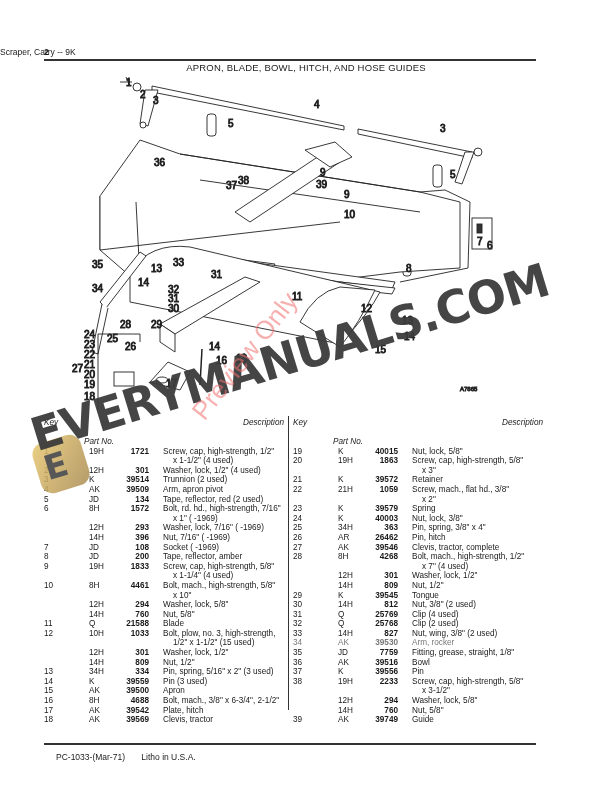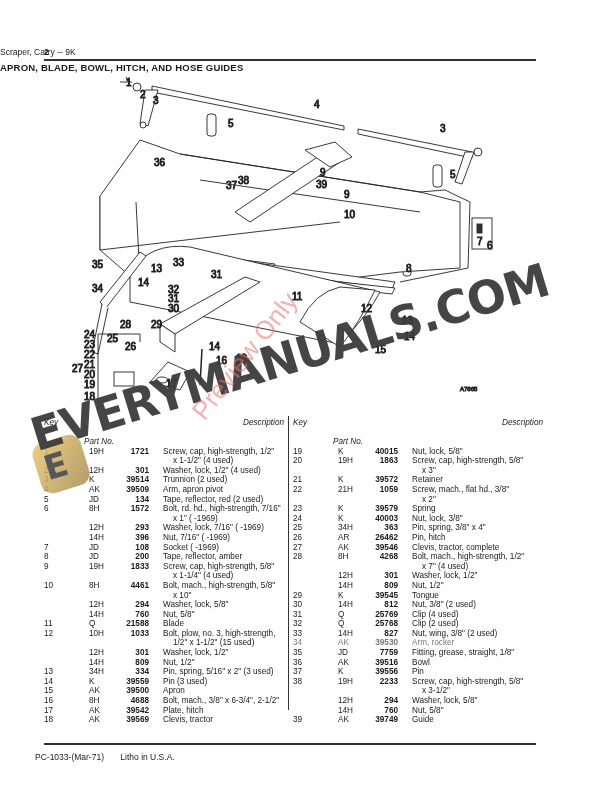--- a/index.html
+++ b/index.html
@@ -1,40 +1,40 @@
 <!DOCTYPE html>
 <html><head>
   <meta charset="utf-8">
   <style>
     html, body { margin:0; padding:0; }
     body { width:612px; height:792px; background:#ffffff; position:relative; overflow:hidden; font-family:"Liberation Sans", sans-serif; color:#1a1a1a; }
     .page-num { position:absolute; left:44px; top:47px; font-size:9px; font-weight:bold; }
     .running-head { position:absolute; left:0; width:612px; top:47px; font-size:8.5px; }
     .head-rule { position:absolute; left:44px; top:59px; width:492px; height:1.5px; background:#333; }
-    .section-title { position:absolute; left:0; width:612px; top:62px; font-size:9.5px; font-weight:bold; letter-spacing:0.2px; }
+    .section-title { position:absolute; left:0; width:612px; top:62px; text-align:center; font-size:9.5px; font-weight:normal; letter-spacing:0.2px; }
     .diagram { position:absolute; left:40px; top:72px; width:520px; height:338px; }
     .diagram svg { width:100%; height:100%; }
     .callout { font-family:"Liberation Sans", sans-serif; font-size:10px; fill:#111; }
     .figref { font-family:"Liberation Sans", sans-serif; font-size:6px; fill:#555; }
     .parts { position:absolute; top:418px; font-size:8.2px; line-height:9.6px; }
     .parts.left { left:44px; width:240px; }
     .parts.right { left:293px; width:250px; }
     .col-divider { position:absolute; left:288px; top:416px; width:1px; height:294px; background:#333; }
     .hdr { display:flex; font-style:italic; }
     .row { display:flex; }
     .c-key { width:18px; }
     .c-pre { width:30px;margin-left:27px; }
     .c-num { width:30px; text-align:right; padding-right:14px;font-weight:bold; }
     .c-desc { flex:1; }
     .hdr .c-part { width:74px; text-align:center;margin-top:19px; }
     .hdr .c-desc { text-align:right; }
     .desc-line2 { padding-left:10px; }
     .gray { color:#777; }
     .foot-rule { position:absolute; left:44px; top:743px; width:492px; height:1.5px; background:#333; }
-    .footer { position:absolute; left:35px; top:752px; font-size:8.5px; }
+    .footer { position:absolute; left:56px; top:752px; font-size:8.5px; }
     .footer span { margin-right:14px; }
     .wm-big { position:absolute; left:40px; top:408px; transform-origin:left bottom; transform:rotate(-17deg); font-family:"DejaVu Sans", sans-serif; font-weight:bold; font-size:46px; color:#3c3c3c; opacity:0.95; white-space:nowrap; pointer-events:none; letter-spacing:-1px; }
     .wm-preview { position:absolute; left:210px; top:395px; transform-origin:left bottom; transform:rotate(-52deg); font-family:"Liberation Sans", sans-serif; font-size:26px; color:#f07070; opacity:0.55; white-space:nowrap; pointer-events:none; }
     .wm-logo { position:absolute; left:36px; top:438px; width:50px; height:52px; border-radius:12px; background:linear-gradient(135deg,#e8c870,#a88a50); opacity:0.85; transform:rotate(-17deg); }
     .wm-logo .glyph { position:absolute; left:8px; top:6px; font-family:"DejaVu Sans", sans-serif; font-weight:bold; font-size:34px; color:#3a3a3a; }
   </style>
 </head>
 <body>
 
 <div class="page-num">2</div>

